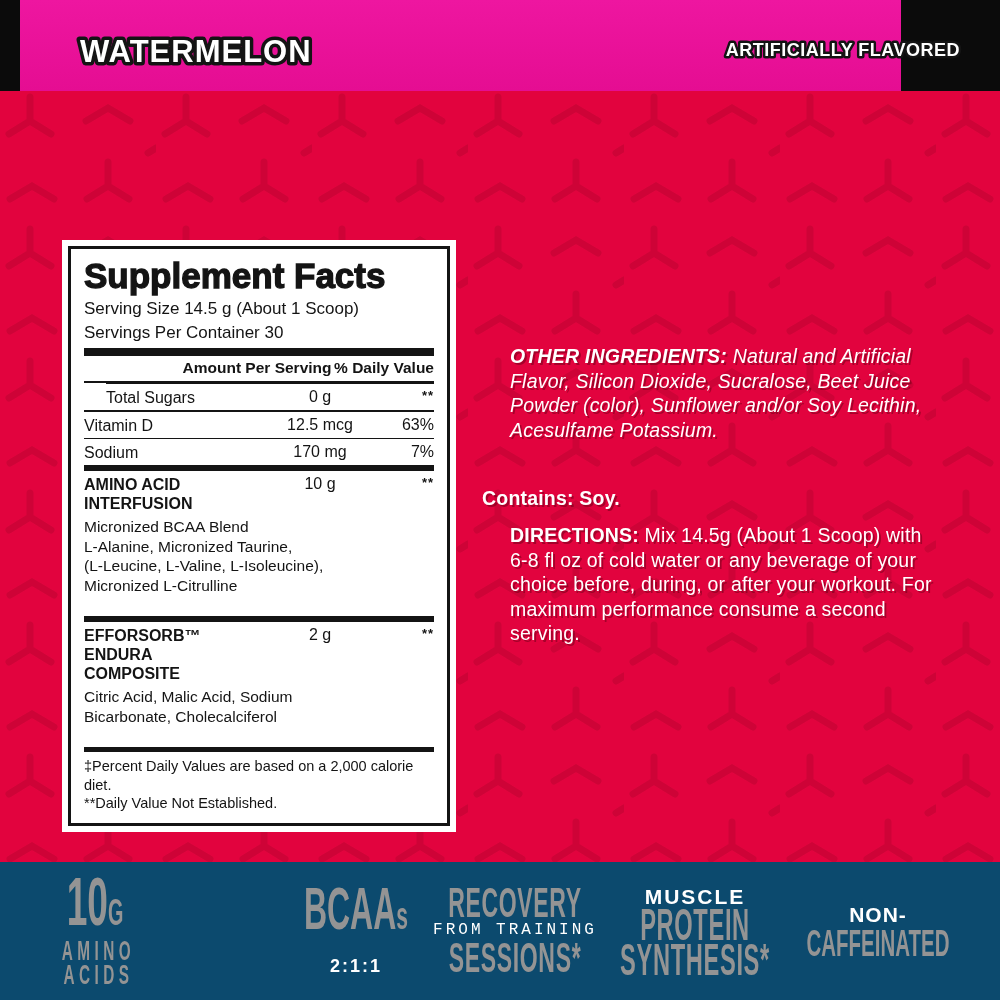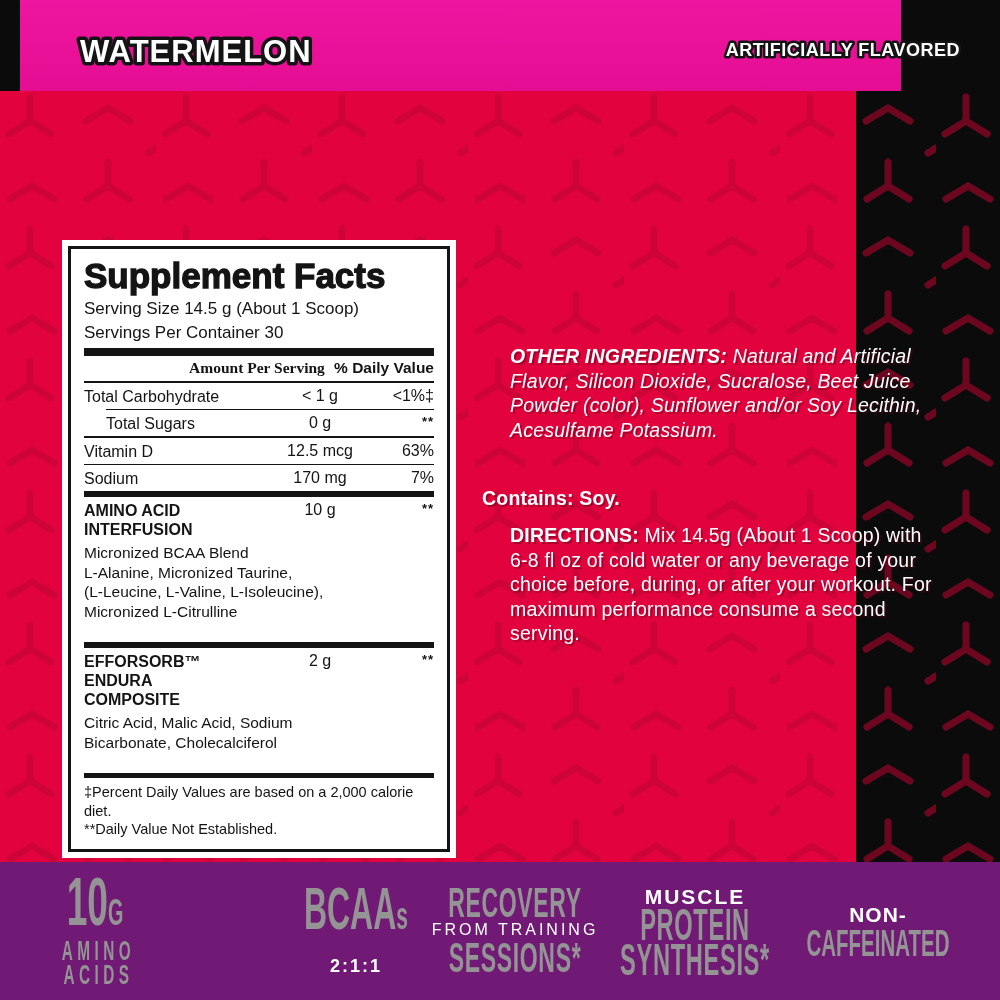--- a/index.html
+++ b/index.html
@@ -5,56 +5,56 @@
   * { margin:0; padding:0; box-sizing:border-box; }
   html,body { width:1000px; height:1000px; }
   body { font-family:"Liberation Sans", sans-serif; }
   .page { position:relative; width:1000px; height:1000px; overflow:hidden; background:#0B0B0B; }
 
   
   .top-bar { position:absolute; left:0; top:0; width:881px; height:91px;
              background:linear-gradient(#EE16A0,#E50D92);margin-left:20px; }
 
   
-  .body-red { position:absolute; left:0; top:91px; width:856px; height:771px; background:#E2033E; }
+  .body-red { position:absolute; left:0; top:91px; width:1000px; height:771px; background:#E2033E; }
   .pattern-svg { position:absolute; left:0; top:0; }
 
   
   .facts-outer { position:absolute; left:62px; top:240px; width:394px; background:#fff; padding:6px; }
   .facts-inner { border:3.5px solid #141414; padding:8px 13px 10px 13px; color:#141414; }
   .sf-title { font-size:35px; font-weight:700; letter-spacing:0px; line-height:38px;
               -webkit-text-stroke:1.3px #141414; white-space:nowrap; }
   .sf-serving { font-size:17px; line-height:21px; margin-top:3px; }
   .bar { background:#141414; }
   .bar8 { height:8px; margin-top:5px; }
   .bar6 { height:6px; }
   .bar5 { height:5px; }
   .hl { height:1.5px; background:#141414; }
   .hl-ind { margin-left:22px; }
   .sf-head { display:grid; grid-template-columns:1fr 64px; align-items:center; padding:3px 0 4px 0; }
-  .sf-head .c1 { font-size:15.5px; font-weight:700; text-align:center; padding-left:60px;font-family:Liberation Serif, serif; }
+  .sf-head .c1 { font-size:15.5px; font-weight:700; text-align:center; padding-left:60px; }
   .sf-head .c2 { font-size:15.5px; font-weight:700; text-align:right; white-space:nowrap; justify-self:end; }
   .row { display:grid; grid-template-columns:1fr 100px 64px; align-items:start; padding:4px 0 3px 0; }
   .row .nm { font-size:16px; line-height:19px; }
   .row .nm.b { font-weight:700; }
   .row .am { font-size:16px; text-align:center; }
   .row .dv { font-size:16px; text-align:right; }
   .row .dv.star, .star { font-size:13px; letter-spacing:1px; font-weight:700; line-height:14px; padding-top:1px; }
   .ind { padding-left:22px; }
   .subtext { font-size:15.5px; line-height:19.5px; padding:1px 0 21px 0; }
   .footnotes { padding-top:5px; font-size:14.5px; line-height:18.5px; }
 
   
   .info { position:absolute; width:432px; color:#fff; font-size:19.5px; line-height:24.5px;
           letter-spacing:0.2px; text-shadow:2px 2px 0 rgba(90,0,18,0.45); }
   .info b { font-weight:700; }
   .info-other { left:510px; top:344px; }
 
   
-  .band { position:absolute; left:0; top:862px; width:1000px; height:138px; background:#701a75; }
+  .band { position:absolute; left:0; top:862px; width:1000px; height:138px; background:#0c4a6e; }
   .badge { position:absolute; top:50%; transform:translate(-50%,-50%); text-align:center; color:#949494; }
   .cond { display:block; font-weight:700; transform:scale(0.64,1.18); transform-origin:50% 50%; white-space:nowrap; }
   .wt { color:#FFFFFF; }
 
   
   .hdr-svg { position:absolute; top:0; left:0; }
 </style>
 </head>
 <body>
 
@@ -90,25 +90,20 @@
         <div class="sf-serving">Servings Per Container 30</div>
 
         <div class="bar bar8"></div>
 
         <div class="sf-head">
           <div class="c1">Amount Per Serving</div>
           <div class="c2">% Daily Value</div>
         </div>
         <div class="hl"></div>
 
-        <div class="row">
-          <div class="nm">Total Carbohydrate</div>
-          <div class="am">&lt; 1 g</div>
-          <div class="dv">&lt;1%‡</div>
-        </div>
         <div class="hl hl-ind"></div>
 
         <div class="row">
           <div class="nm ind">Total Sugars</div>
           <div class="am">0 g</div>
           <div class="dv star">**</div>
         </div>
         <div class="hl"></div>
 
         <div class="row">
@@ -186,21 +181,21 @@
 
     <div class="badge" style="left:356px">
       <span class="cond" style="font-size:50px; line-height:48px;">
         <span>BCAA</span><span style="font-size:33px;">s</span>
       </span>
       <span class="wt" style="display:block; font-size:18px; font-weight:700; letter-spacing:2px; margin-top:16px;">2:1:1</span>
     </div>
 
     <div class="badge" style="left:515px">
       <span class="cond" style="font-size:36px; line-height:32px; letter-spacing:1px;">RECOVERY</span>
-      <span class="wt" style="display:block; font-size:16px; font-weight:400; letter-spacing:3px; line-height:22px;">FROM TRAINING</span>
+      <span class="wt" style="display:block; font-size:16px; font-weight:400; letter-spacing:3px; line-height:22px;font-family:Liberation Mono, monospace;">FROM TRAINING</span>
       <span class="cond" style="font-size:36px; line-height:34px; letter-spacing:1px;">SESSIONS*</span>
     </div>
 
     <div class="badge" style="left:878px">
       <span class="wt" style="display:block; font-size:21px; font-weight:700; letter-spacing:1px; line-height:24px;">NON-</span>
       <span class="cond" style="font-size:32px; line-height:32px;">CAFFEINATED</span>
     </div>
 
     <div class="badge" style="left:695px">
       <span class="wt" style="display:block; font-size:21px; font-weight:700; letter-spacing:2px; line-height:25px;">MUSCLE</span>

